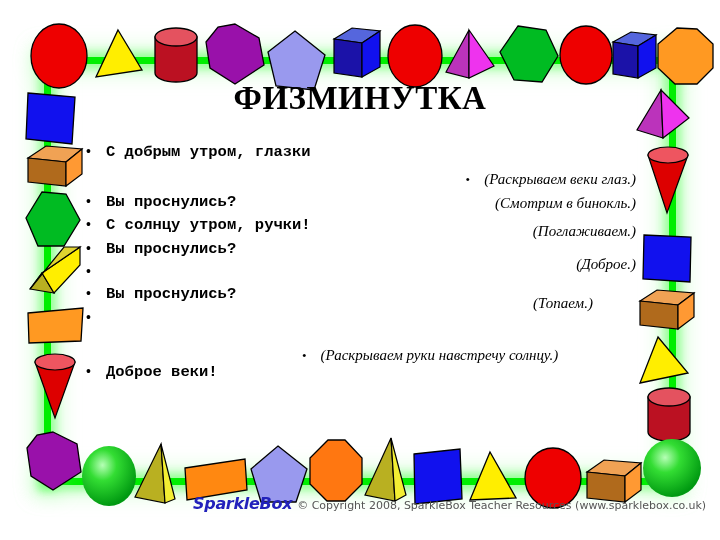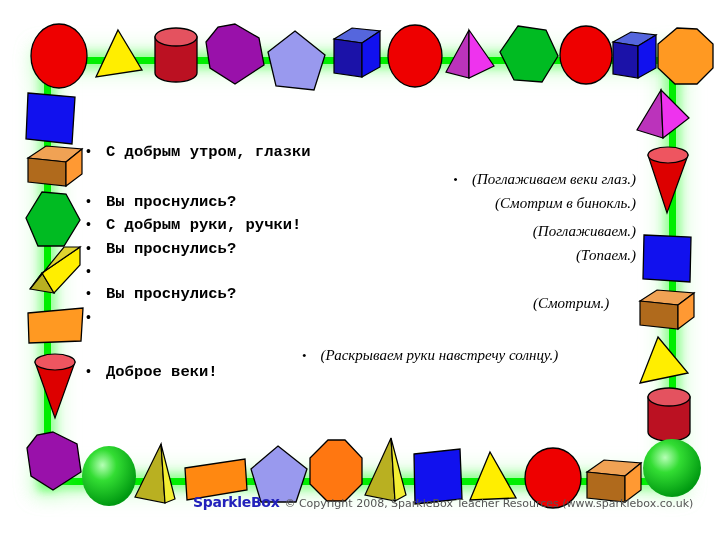--- a/index.html
+++ b/index.html
@@ -124,23 +124,24 @@
     position: absolute;
     left: 193px; top: 494px;
     z-index: 9;
     display: flex;
     align-items: baseline;
     white-space: nowrap;
   }
   #footer .sb-logo {
     font-family: "DejaVu Sans", "Liberation Sans", sans-serif;
     font-weight: bold;
-    font-size: 14px;
+    font-size: 16px;
     color: #2222bb;
     letter-spacing: -0.3px;
+    font-style: italic;
   }
   #footer .sb-copy {
     font-family: "DejaVu Sans", "Liberation Sans", sans-serif;
     font-size: 11px;
     color: #555555;
     margin-left: 5px;
   }
 </style>
 </head>
 <body>
@@ -366,33 +367,34 @@
   <div class="shape" style="left:583px;top:456px">
     <svg width="62" height="52" viewBox="0 0 62 52">
       <polygon points="4,16 21,4 58,7 42,20" fill="#f0a254" stroke="#000" stroke-width="1.2"></polygon>
       <polygon points="4,16 42,20 42,46 4,42" fill="#b06a1c" stroke="#000" stroke-width="1.2"></polygon>
       <polygon points="42,20 58,7 58,34 42,46" fill="#ff9933" stroke="#000" stroke-width="1.2"></polygon>
     </svg>
   </div>
 
   <div id="content">
 
+    <div id="title">ФИЗМИНУТКА</div>
 
     <div id="left-col">
       <div class="lrow" style="margin-bottom:34px">
         <span class="bullet">•</span>
         <span class="ltxt">С добрым утром, глазки</span>
       </div>
       <div class="lrow" style="margin-bottom:8px">
         <span class="bullet">•</span>
         <span class="ltxt">Вы проснулись?</span>
       </div>
       <div class="lrow" style="margin-bottom:8px">
         <span class="bullet">•</span>
-        <span class="ltxt">С добрым руки, ручки!</span>
+        <span class="ltxt">С солнцу утром, ручки!</span>
       </div>
       <div class="lrow" style="margin-bottom:8px">
         <span class="bullet">•</span>
         <span class="ltxt">Вы проснулись?</span>
       </div>
       <div class="lrow" style="margin-bottom:8px">
         <span class="bullet">•</span>
       </div>
       <div class="lrow" style="margin-bottom:8px">
         <span class="bullet">•</span>
@@ -402,35 +404,35 @@
         <span class="bullet">•</span>
       </div>
       <div class="lrow">
         <span class="bullet">•</span>
         <span class="ltxt">Доброе веки!</span>
       </div>
     </div>
 
     <div id="right-col">
       <div class="rrow" style="margin-bottom:9px">
-        <span class="bullet">•</span><span>(Поглаживаем веки глаз.)</span>
+        <span class="bullet">•</span><span>(Раскрываем веки глаз.)</span>
       </div>
       <div class="rrow" style="margin-bottom:13px">
         <span>(Смотрим в бинокль.)</span>
       </div>
-      <div class="rrow" style="margin-bottom:9px">
+      <div class="rrow" style="margin-bottom:18px">
         <span>(Поглаживаем.)</span>
       </div>
       <div class="rrow">
-        <span>(Топаем.)</span>
+        <span>(Доброе.)</span>
       </div>
     </div>
 
     <div class="free" style="left:533px;top:296px">
-      <span>(Смотрим.)</span>
+      <span>(Топаем.)</span>
     </div>
     <div class="free" style="left:302px;top:348px">
       <span class="bullet">•</span><span>(Раскрываем руки навстречу солнцу.)</span>
     </div>
 
   </div>
 
   <div id="footer">
     <span class="sb-logo">SparkleBox</span>
     <span class="sb-copy">© Copyright 2008, SparkleBox Teacher Resources (www.sparklebox.co.uk)</span>

